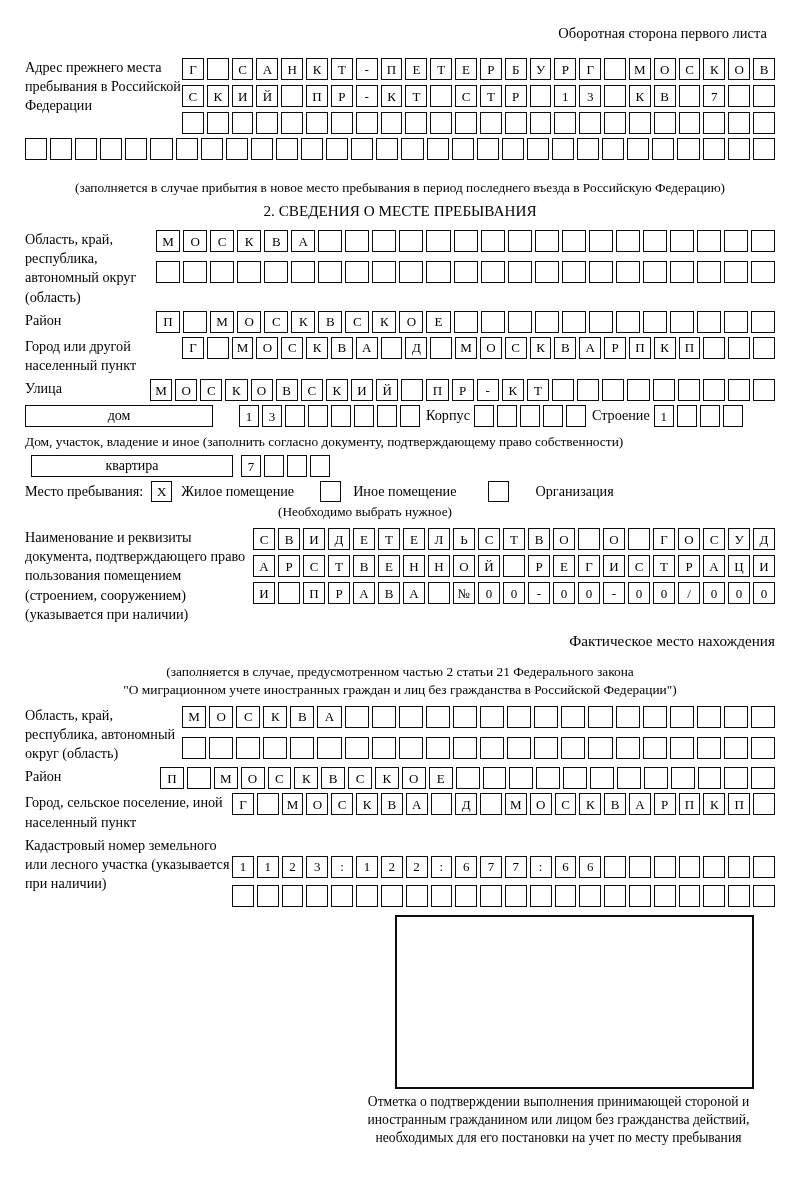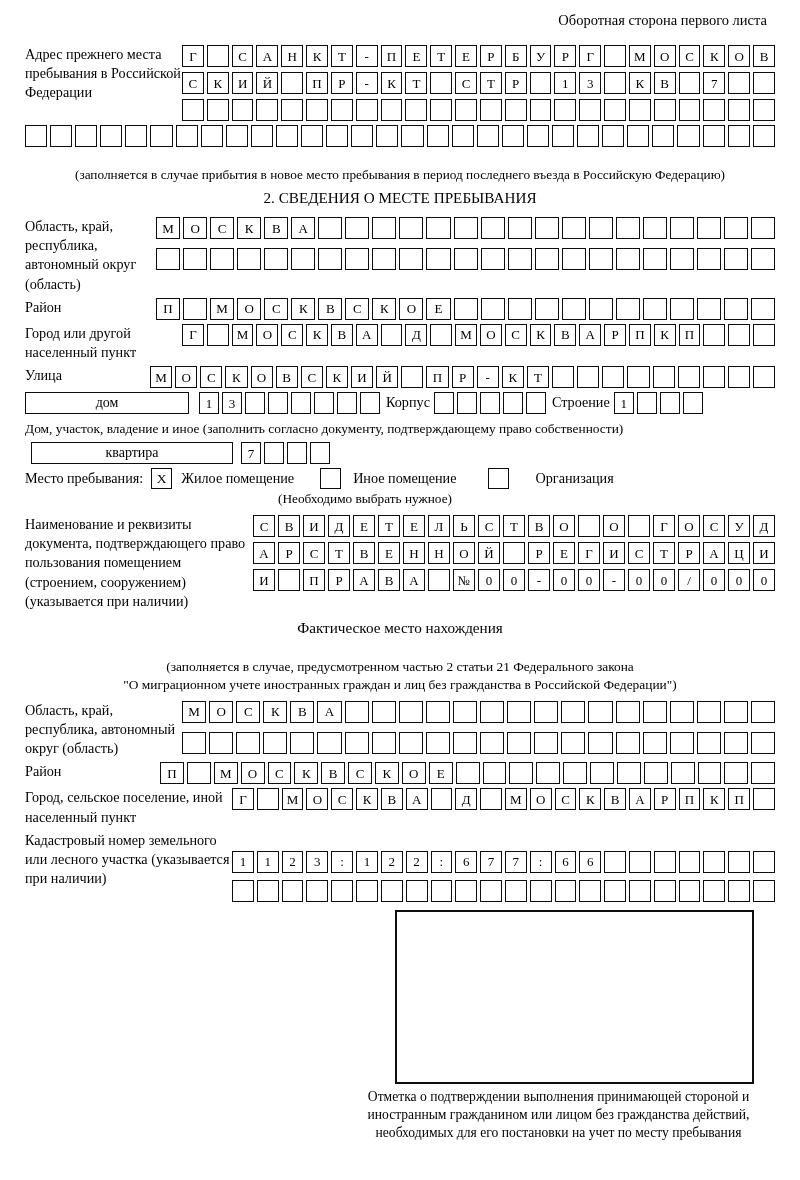--- a/index.html
+++ b/index.html
@@ -1,17 +1,17 @@
 <!DOCTYPE html>
 <html><head>
 <meta charset="utf-8">
 <style>
   html,body{margin:0;padding:0;background:#fff;}
   body{width:800px;height:1180px;font-family:"Liberation Serif","DejaVu Serif",serif;color:#000;}
-  .page{position:relative;width:800px;height:1180px;box-sizing:border-box;padding:12px 25px 0 25px;overflow:hidden;}
+  .page{position:relative;width:800px;height:1180px;box-sizing:border-box;padding:25px 25px 0 25px;overflow:hidden;}
   .hdr{text-align:right;font-size:14.5px;padding-right:8px;margin-bottom:16px;}
   .frow{display:flex;align-items:flex-start;margin-bottom:4px;}
   .lbl{font-size:14.2px;line-height:1.35;flex-shrink:0;}
   .rows{flex:1;min-width:0;}
   .cells{display:flex;gap:3px;flex:1;min-width:0;margin-bottom:5px;}
   .cells:last-child{margin-bottom:0;}
   .cell{flex:1 1 0;min-width:0;height:20px;border:1.6px solid #0d0d0d;display:flex;align-items:center;justify-content:center;font-size:13px;line-height:1;background:#fff;}
   .cells.fixed{flex:0 0 auto;}
   .cells.fixed .cell{flex:0 0 18px;}
   .fullrow{margin:0 0 4px 0;}
@@ -296,21 +296,21 @@
         <span class="cell"></span>
         <span class="cell"></span>
         <span class="cell"></span>
         <span class="cell"></span>
         <span class="cell"></span>
         <span class="cell"></span>
       </div>
   </div>
 
   <div class="house-row">
-    <span class="named-box" style="width:164px;margin-right:10px;">дом</span>
+    <span class="named-box" style="width:188px;margin-right:26px;">дом</span>
     <span class="cells fixed">
         <span class="cell">1</span>
         <span class="cell">3</span>
         <span class="cell"></span>
         <span class="cell"></span>
         <span class="cell"></span>
         <span class="cell"></span>
         <span class="cell"></span>
         <span class="cell"></span>
       </span>
@@ -421,21 +421,21 @@
           <span class="cell">0</span>
           <span class="cell">0</span>
           <span class="cell">/</span>
           <span class="cell">0</span>
           <span class="cell">0</span>
           <span class="cell">0</span>
         </div>
     </div>
   </div>
 
-  <div class="sect-title" style="margin-bottom:22px;">Фактическое место нахождения</div>
+  <div class="sect-title" style="margin-bottom:14px;text-align:right;">Фактическое место нахождения</div>
   <div class="center-note">(заполняется в случае, предусмотренном частью 2 статьи 21 Федерального закона</div>
   <div class="center-note mb8">"О миграционном учете иностранных граждан и лиц без гражданства в Российской Федерации")</div>
 
   <div class="frow">
     <div class="lbl" style="width:157px;">Область, край, республика, автономный округ (область)</div>
     <div class="rows">
       <div class="cells" style="margin-bottom:9px;">
           <span class="cell">М</span>
           <span class="cell">О</span>
           <span class="cell">С</span>

